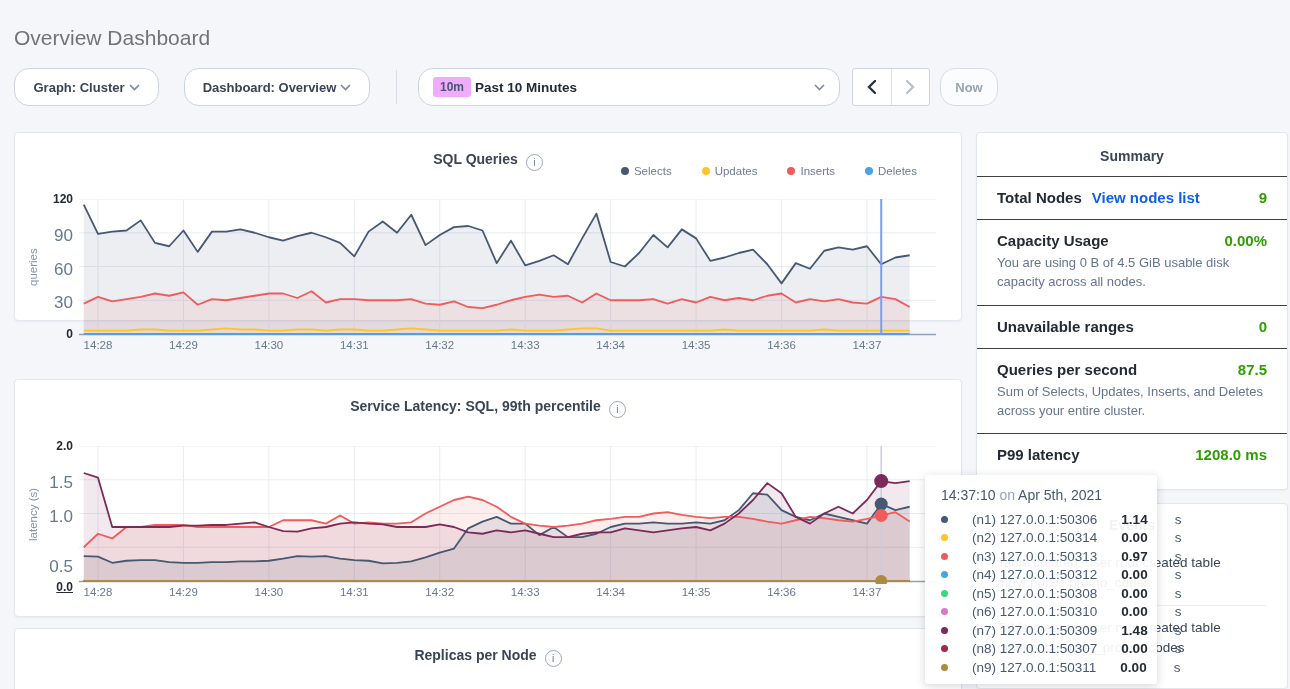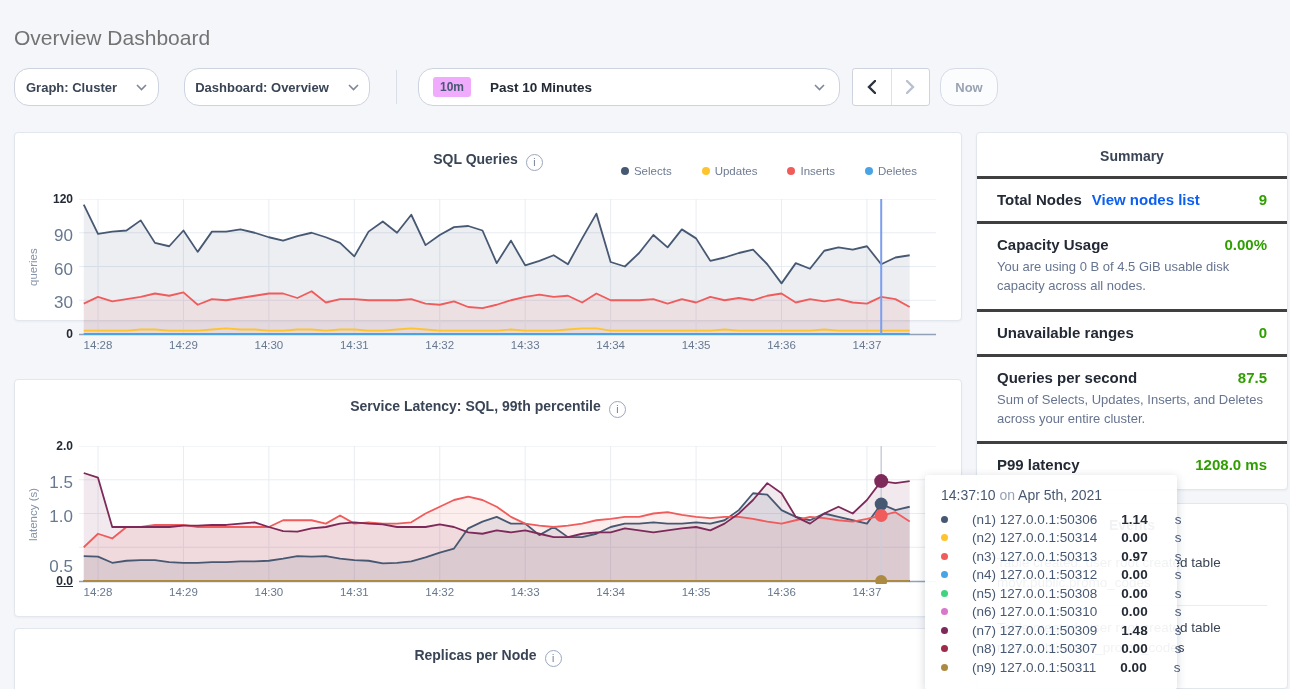--- a/index.html
+++ b/index.html
@@ -1,21 +1,21 @@
 <!DOCTYPE html>
 <html><head>
 <meta charset="utf-8">
 <style>
   html,body{margin:0;padding:0;overflow:hidden;}
   body{width:1290px;height:689px;position:relative;background:#f4f6fa;
        font-family:"Liberation Sans",sans-serif;color:#242a35;}
   .page-title{position:absolute;left:14px;top:12px;font-size:21px;font-weight:500;color:#737373;}
   
   .btn{position:absolute;top:68px;height:38px;background:#fff;border:1px solid #cdd3df;border-radius:15px;
-       box-sizing:border-box;display:flex;align-items:center;justify-content:center;gap:19px;
+       box-sizing:border-box;display:flex;align-items:center;justify-content:center;gap:4px;
        font-size:13px;font-weight:bold;color:#394455;cursor:pointer;font-family:inherit;}
   .vdiv{position:absolute;left:396px;top:70px;width:1px;height:34px;background:#d9dee8;}
   .timepicker{justify-content:flex-start;padding:0 14px;}
   .badge{background:#f0abfc;border-radius:3px;padding:3px 7px;font-size:12px;font-weight:bold;color:#475872;}
   .tp-label{font-size:13.5px;font-weight:bold;color:#242a35;}
   .tp-chev{margin-left:auto;}
   .arrow-group{position:absolute;left:852px;top:68px;width:78px;height:38px;background:#fff;
        border:1px solid #cdd3df;border-radius:3px;box-sizing:border-box;display:flex;}
   .arrow-cell{flex:1;display:flex;align-items:center;justify-content:center;cursor:pointer;}
   .arrow-cell + .arrow-cell{border-left:1px solid #dde2ea;}
@@ -33,32 +33,32 @@
   .legend-dot{width:8px;height:8px;border-radius:50%;}
   .ylabel{position:absolute;left:10px;top:66px;height:137px;width:16px;display:flex;align-items:center;
         justify-content:center;writing-mode:vertical-rl;transform:rotate(180deg);
         font-size:11.5px;color:#8593a8;}
   .ytick{position:absolute;left:24px;width:34px;text-align:right;font-size:17px;color:#67788f;}
   .ytick.strong{font-weight:bold;color:#242a35;font-size:12px;}
   .xtick{position:absolute;top:206px;font-size:11.5px;color:#67788f;transform:translateX(-50%);}
   .plot{position:absolute;left:64px;top:66px;}
   
   .panel-title{padding:15px 0 12px;text-align:center;font-size:14px;font-weight:bold;color:#394455;}
-  .srow{padding:12px 20px 13px;border-top:3px solid #404040;}
+  .srow{padding:12px 20px 13px;border-top:1px solid #404040;}
   .srow-head{display:flex;align-items:baseline;font-size:15px;font-weight:bold;color:#242a35;}
   .srow-link{margin-left:10px;color:#0b5ff2;cursor:pointer;}
   .srow-val{margin-left:auto;color:#2f9e00;}
   .srow-desc{margin-top:5px;font-size:13px;font-weight:normal;color:#67748f;line-height:1.45;}
   
   .event-item{padding:14px 0 12px;font-size:13.5px;color:#394455;line-height:20px;}
   .event-item + .event-item{border-top:1px solid #e9edf3;padding-top:12px;}
   .events-body{padding:2px 20px 0;}
   
-  .tooltip{position:absolute;left:925px;top:475px;width:252px;box-sizing:border-box;
-        background:rgba(255,255,255,0.93);border-radius:4px;padding:12px 16px 13px;
+  .tooltip{position:absolute;left:925px;top:475px;width:232px;box-sizing:border-box;
+        background:rgba(255,255,255,0.93);border-radius:4px;padding:12px 16px 7px;
         box-shadow:0 2px 10px rgba(40,50,70,0.20);z-index:5;}
   .tt-head{font-size:14px;margin-bottom:7px;color:#475872;}
   .tt-conj{color:#97a1b3;}
   .tt-row{display:flex;align-items:center;gap:24px;height:18.5px;font-size:13.5px;color:#475872;}
   .tt-dot{width:7px;height:7px;border-radius:50%;flex:none;}
   .tt-label{flex:1;white-space:nowrap;}
   .tt-val{font-weight:bold;color:#242a35;}
   .tt-unit{margin-left:3px;}
 </style>
 </head>
@@ -167,21 +167,21 @@
       <line x1="802.2" y1="0" x2="802.2" y2="135" stroke="#7b9ff0" stroke-width="2"></line>
     </svg>
 </div>
 
 <div class="card" style="left:14px;top:379px;width:948px;height:238px;">
   <div class="chart-title">
     <span>Service Latency: SQL, 99th percentile</span><span class="info-icon">i</span>
   </div>
   <div class="ylabel">latency (s)</div>
   <div>
-      <div class="ytick strong" style="top: 194px; text-decoration: underline;">0.0</div>
+      <div class="ytick strong" style="top: 200px; text-decoration: underline;">0.0</div>
       <div class="ytick" style="top: 157px; margin-top: 20px;">0.5</div>
       <div class="ytick" style="top: 126.5px;">1.0</div>
       <div class="ytick" style="top: 92.75px;">1.5</div>
       <div class="ytick strong" style="top: 59px;">2.0</div>
     </div>
   <div>
       <div class="xtick" style="left: 83px;">14:28</div>
       <div class="xtick" style="left: 168.44px;">14:29</div>
       <div class="xtick" style="left: 253.88px;">14:30</div>
       <div class="xtick" style="left: 339.32px;">14:31</div>

